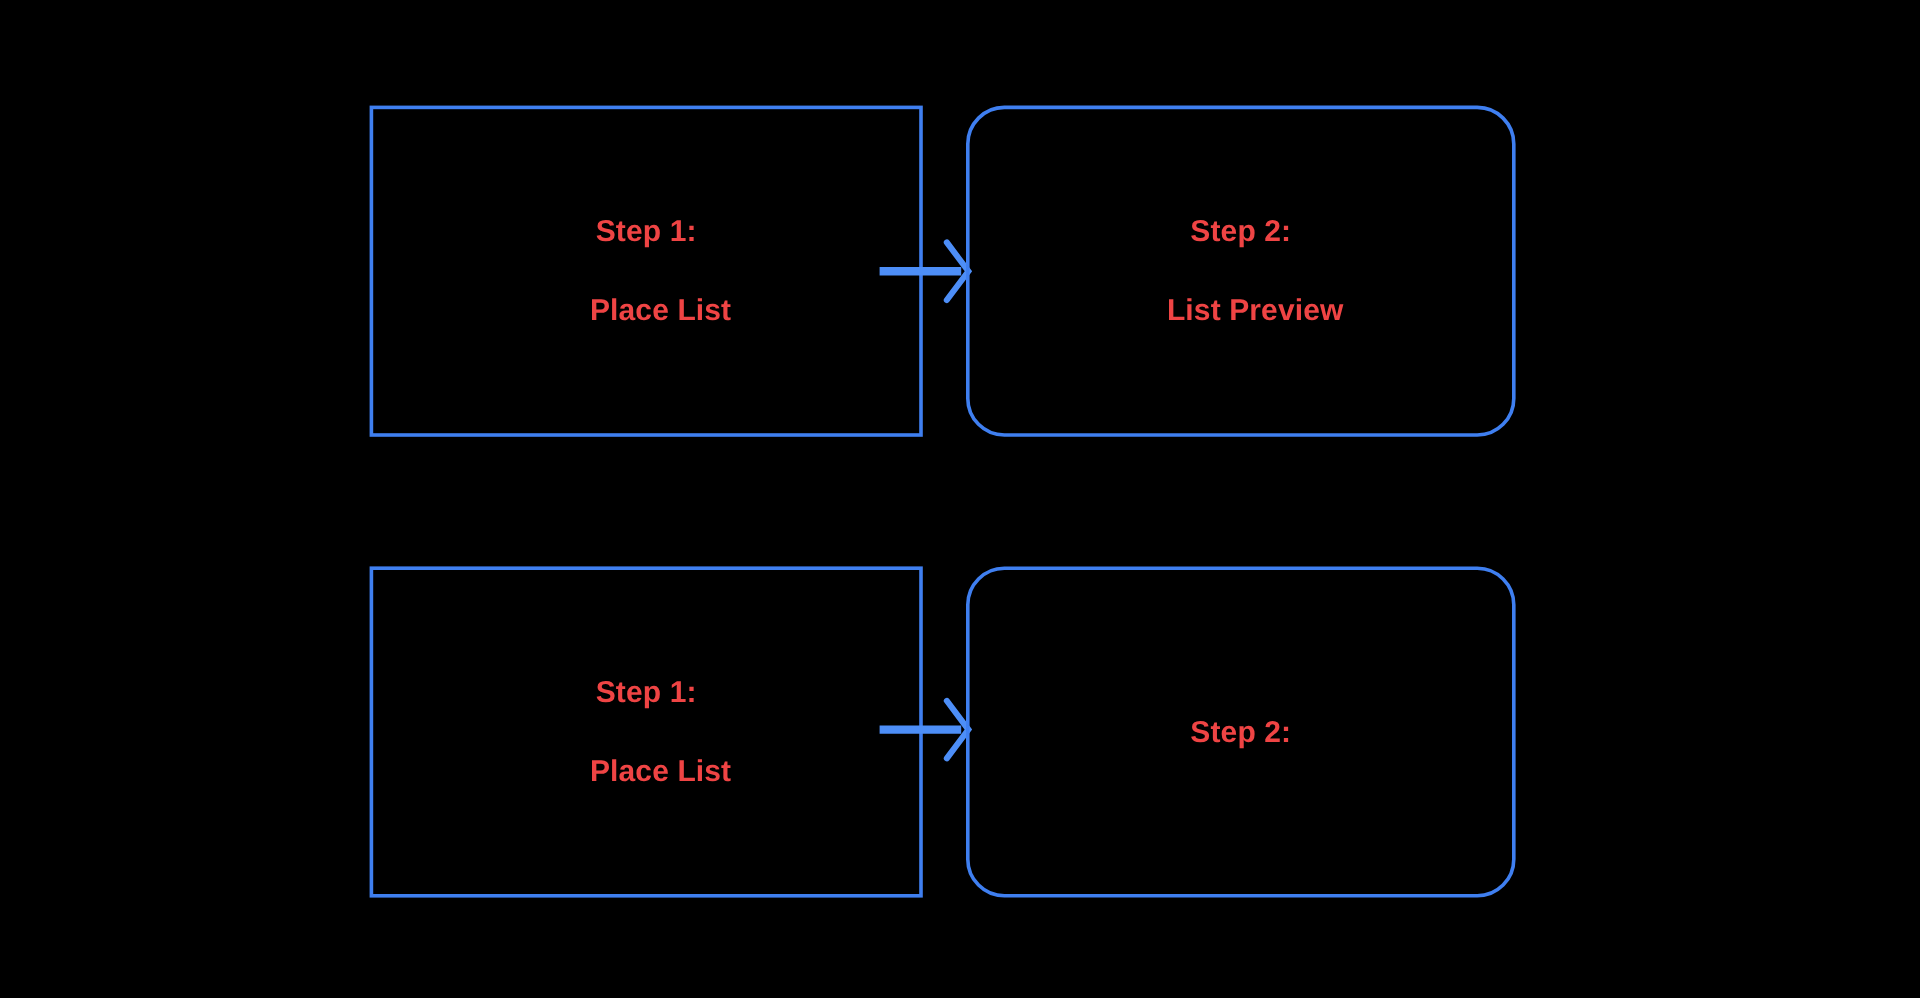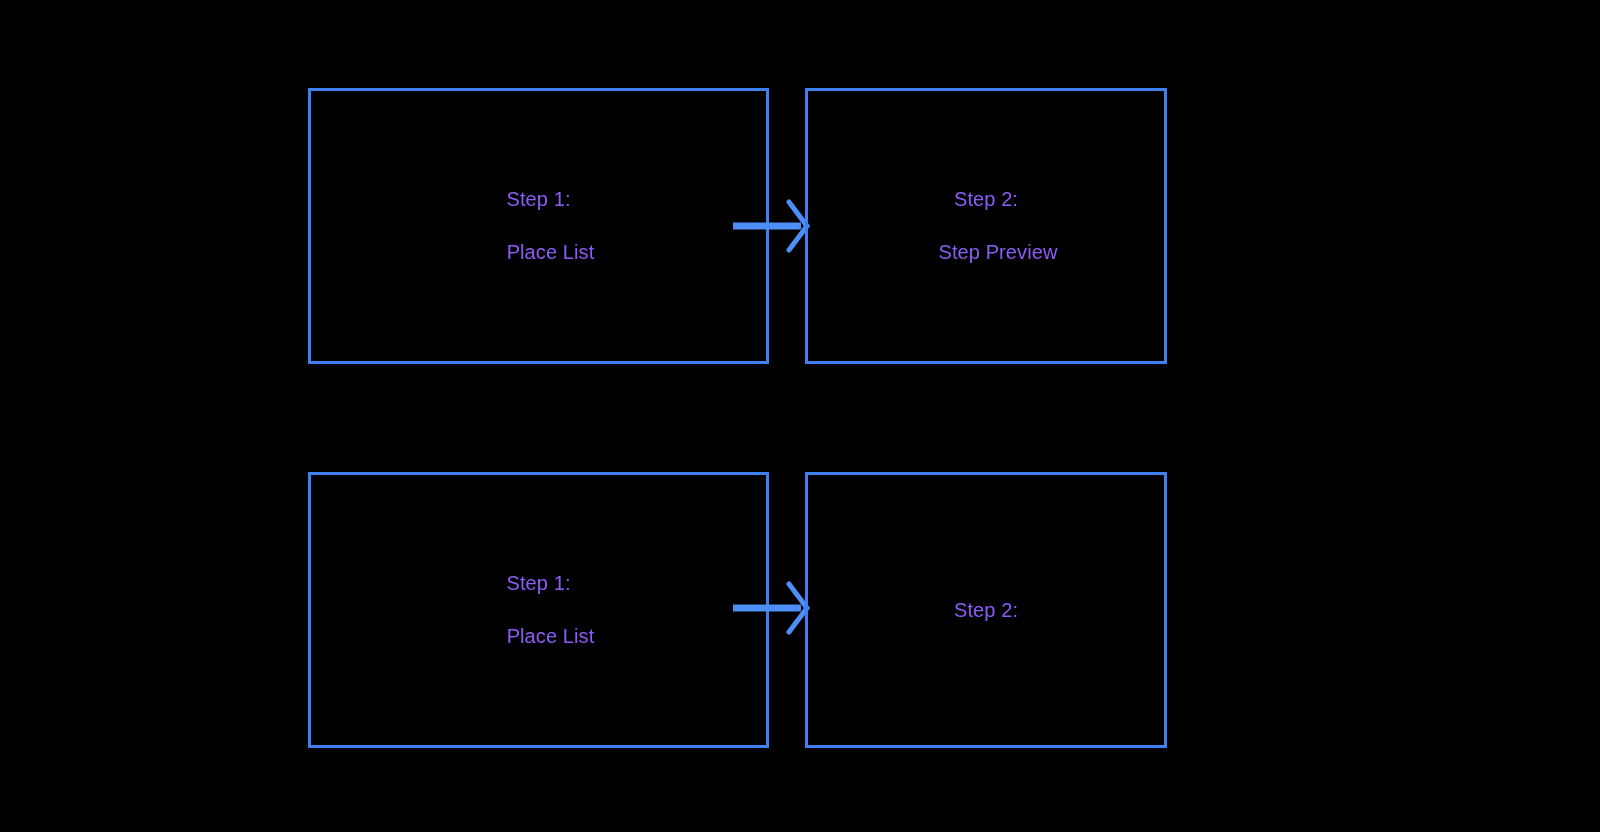--- a/index.html
+++ b/index.html
@@ -36,26 +36,26 @@
     top: 0;
     height: 276px;
     box-sizing: border-box;
     border: 3px solid #3f7ff0;
     background: transparent;
     display: flex;
     align-items: center;
     justify-content: center;
   }
   .step-box.box-left  { left: 308px;  width: 461px; }
-  .step-box.box-right { left: 805px;  width: 362px; }
+  .step-box.box-right { left: 805px;  width: 458px; border-radius: 32px; }
 
   .step-label {
-    color: #8b5cf6;
-    font-size: 20px;
-    font-weight: 400;
+    color: #ef4444;
+    font-size: 25px;
+    font-weight: 700;
     line-height: 1.32;
     text-align: center;
     letter-spacing: 0.1px;
     white-space: pre-line;
     padding: 0 10px;
     -webkit-font-smoothing: antialiased;
   }
   .step-label .step-heading { display: block; }
   .step-label .step-detail  { display: block; margin-left: 24px; }
 
@@ -87,21 +87,21 @@
     <div class="arrow">
       <svg width="80" height="276" viewBox="0 0 80 276">
         <line x1="2" y1="138" x2="70" y2="138" stroke="#4d8ef7" stroke-width="7" stroke-linecap="butt"></line>
         <polyline points="58,114 76,138 58,162" fill="none" stroke="#4d8ef7" stroke-width="5" stroke-linecap="round" stroke-linejoin="miter"></polyline>
       </svg>
     </div>
 
     <div class="step-box box-right">
       <div class="step-label">
         <span class="step-heading">Step 2:</span>
-        <span class="step-detail">Step Preview</span>
+        <span class="step-detail">List Preview</span>
       </div>
     </div>
   </div>
 
   <div class="flow-row row-bottom">
 
     <div class="step-box box-left">
       <div class="step-label">
         <span class="step-heading">Step 1:</span>
         <span class="step-detail">Place List</span>

